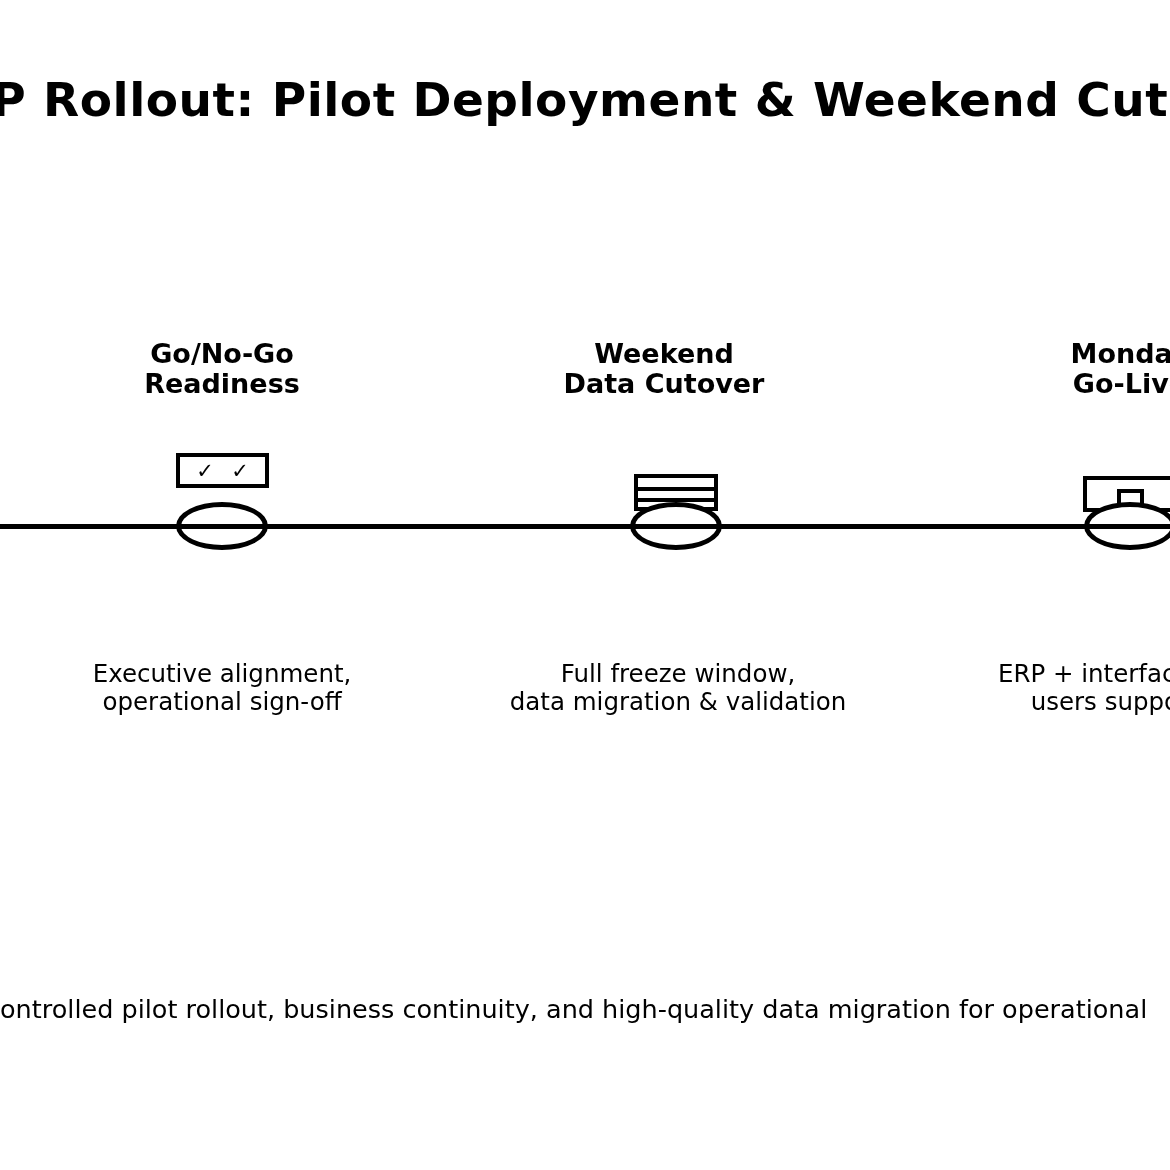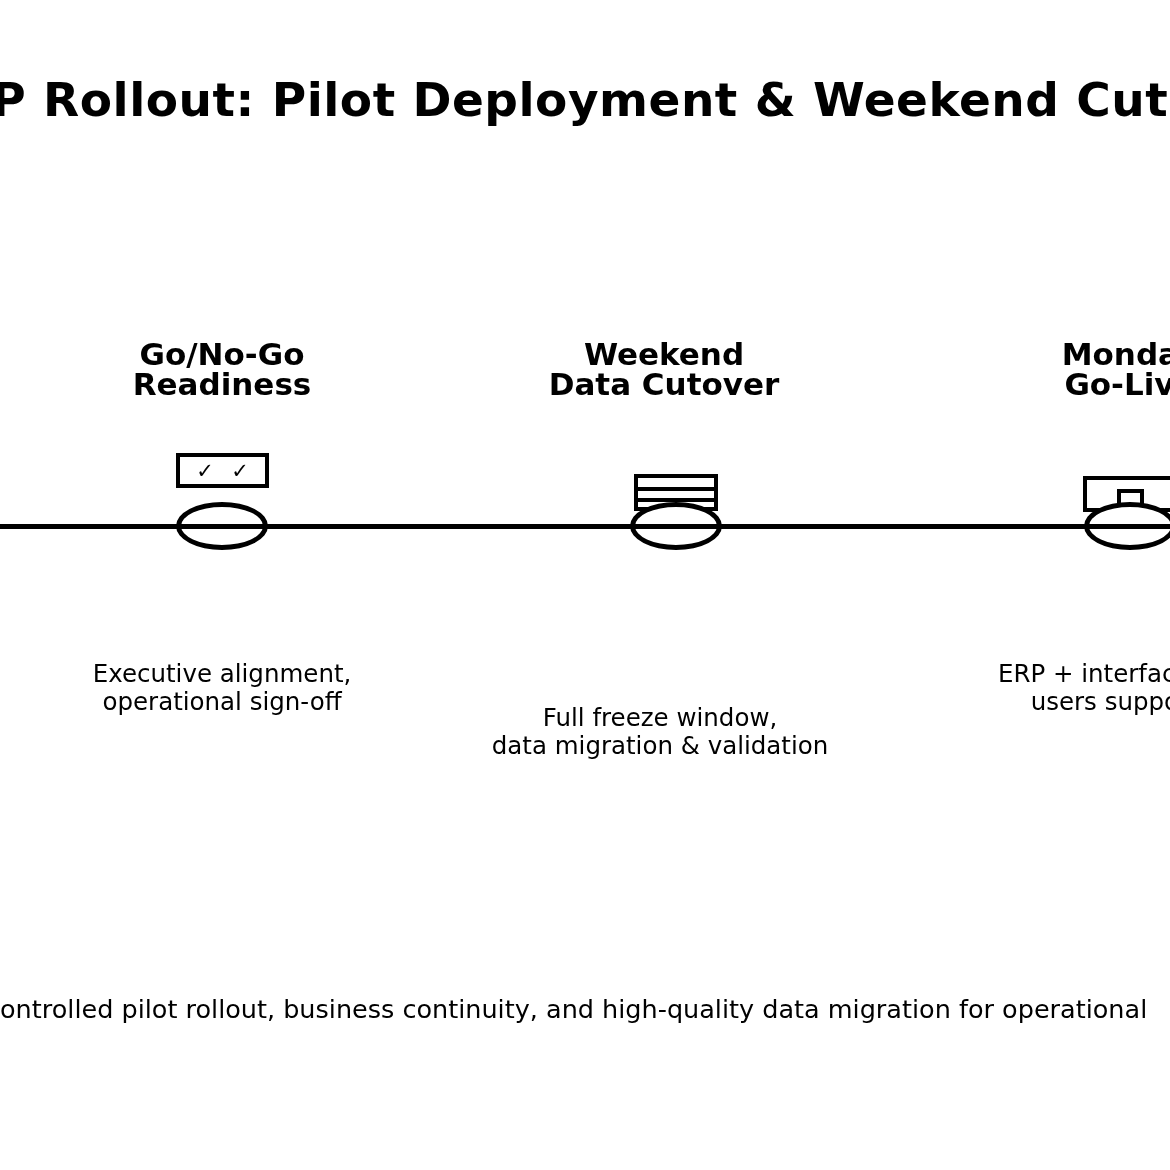--- a/index.html
+++ b/index.html
@@ -19,21 +19,21 @@
     letter-spacing:0.5px;
     z-index:1;
   }
   .tl-line{
     left:0;top:524px;width:1170px;height:5px;
     background:#000000;z-index:3;
   }
   .m-label{
     top:339px;width:400px;
     text-align:center;
-    font-size:31px;font-weight:bold;line-height:30px;
+    font-size:27px;font-weight:bold;line-height:30px;
     white-space:pre-line;z-index:1;
   }
   .m-desc{
     top:660px;width:460px;
     text-align:center;
     font-size:24.5px;line-height:27.5px;
     white-space:pre-line;z-index:1;
   }
   .node{
     top:502px;width:92px;height:48px;
@@ -79,21 +79,21 @@
   <div class="abs m-desc" style="left:-8px;">Executive alignment,
 operational sign-off</div>
 
   <div class="abs m-label" style="left:464px;">Weekend
 Data Cutover</div>
   <div class="abs icon-box stack">
     <div class="stack-line l1"></div>
     <div class="stack-line l2"></div>
   </div>
   <div class="abs node" style="left:630px;"></div>
-  <div class="abs m-desc" style="left:430px;margin-top:44px;">Full freeze window,
+  <div class="abs m-desc" style="left:448px;">Full freeze window,
 data migration &amp; validation</div>
 
   <div class="abs m-label" style="left:930px;">Monday
 Go-Live</div>
   <div class="abs icon-box monitor-outer"></div>
   <div class="abs icon-box monitor-inner"></div>
   <div class="abs node" style="left:1084px;"></div>
   <div class="abs m-desc" style="left:900px;">ERP + interfaces live,
 users supported</div>
 

